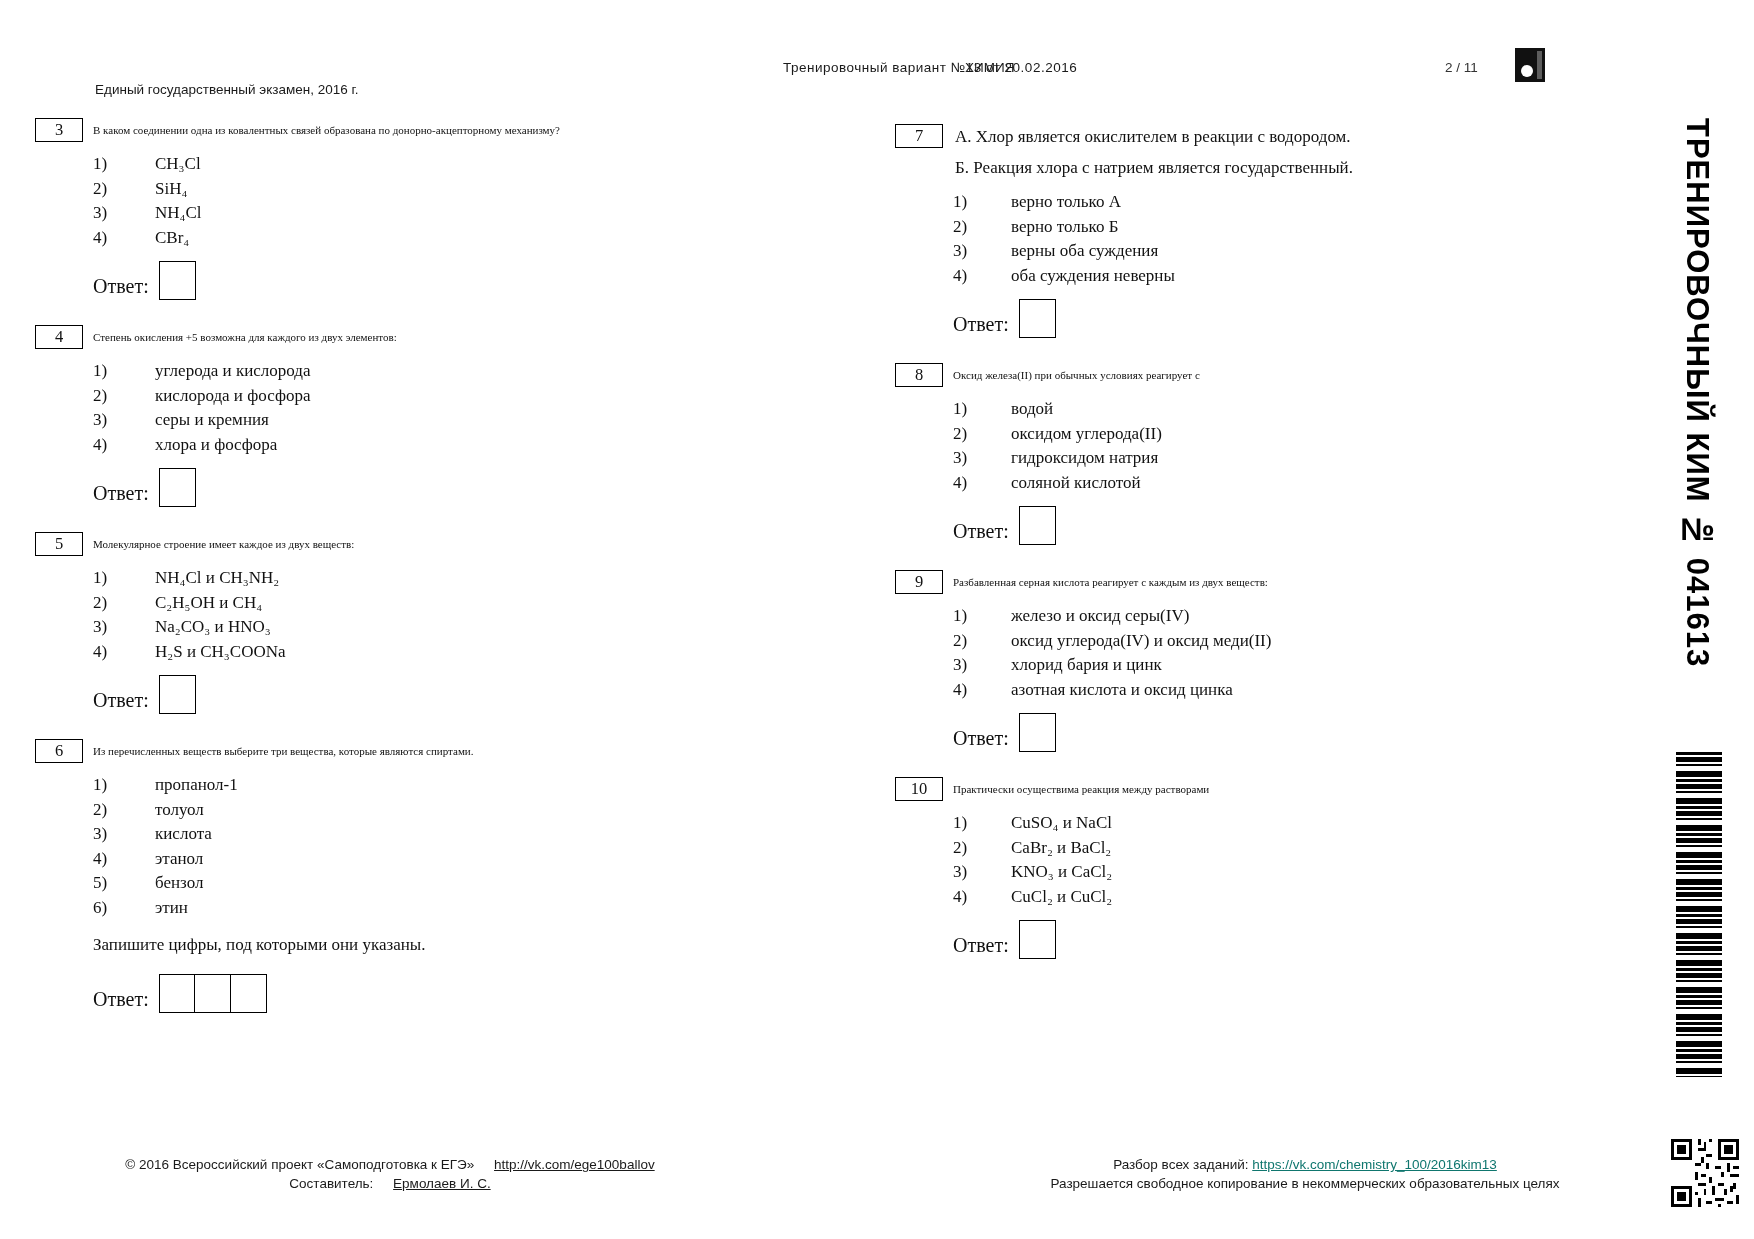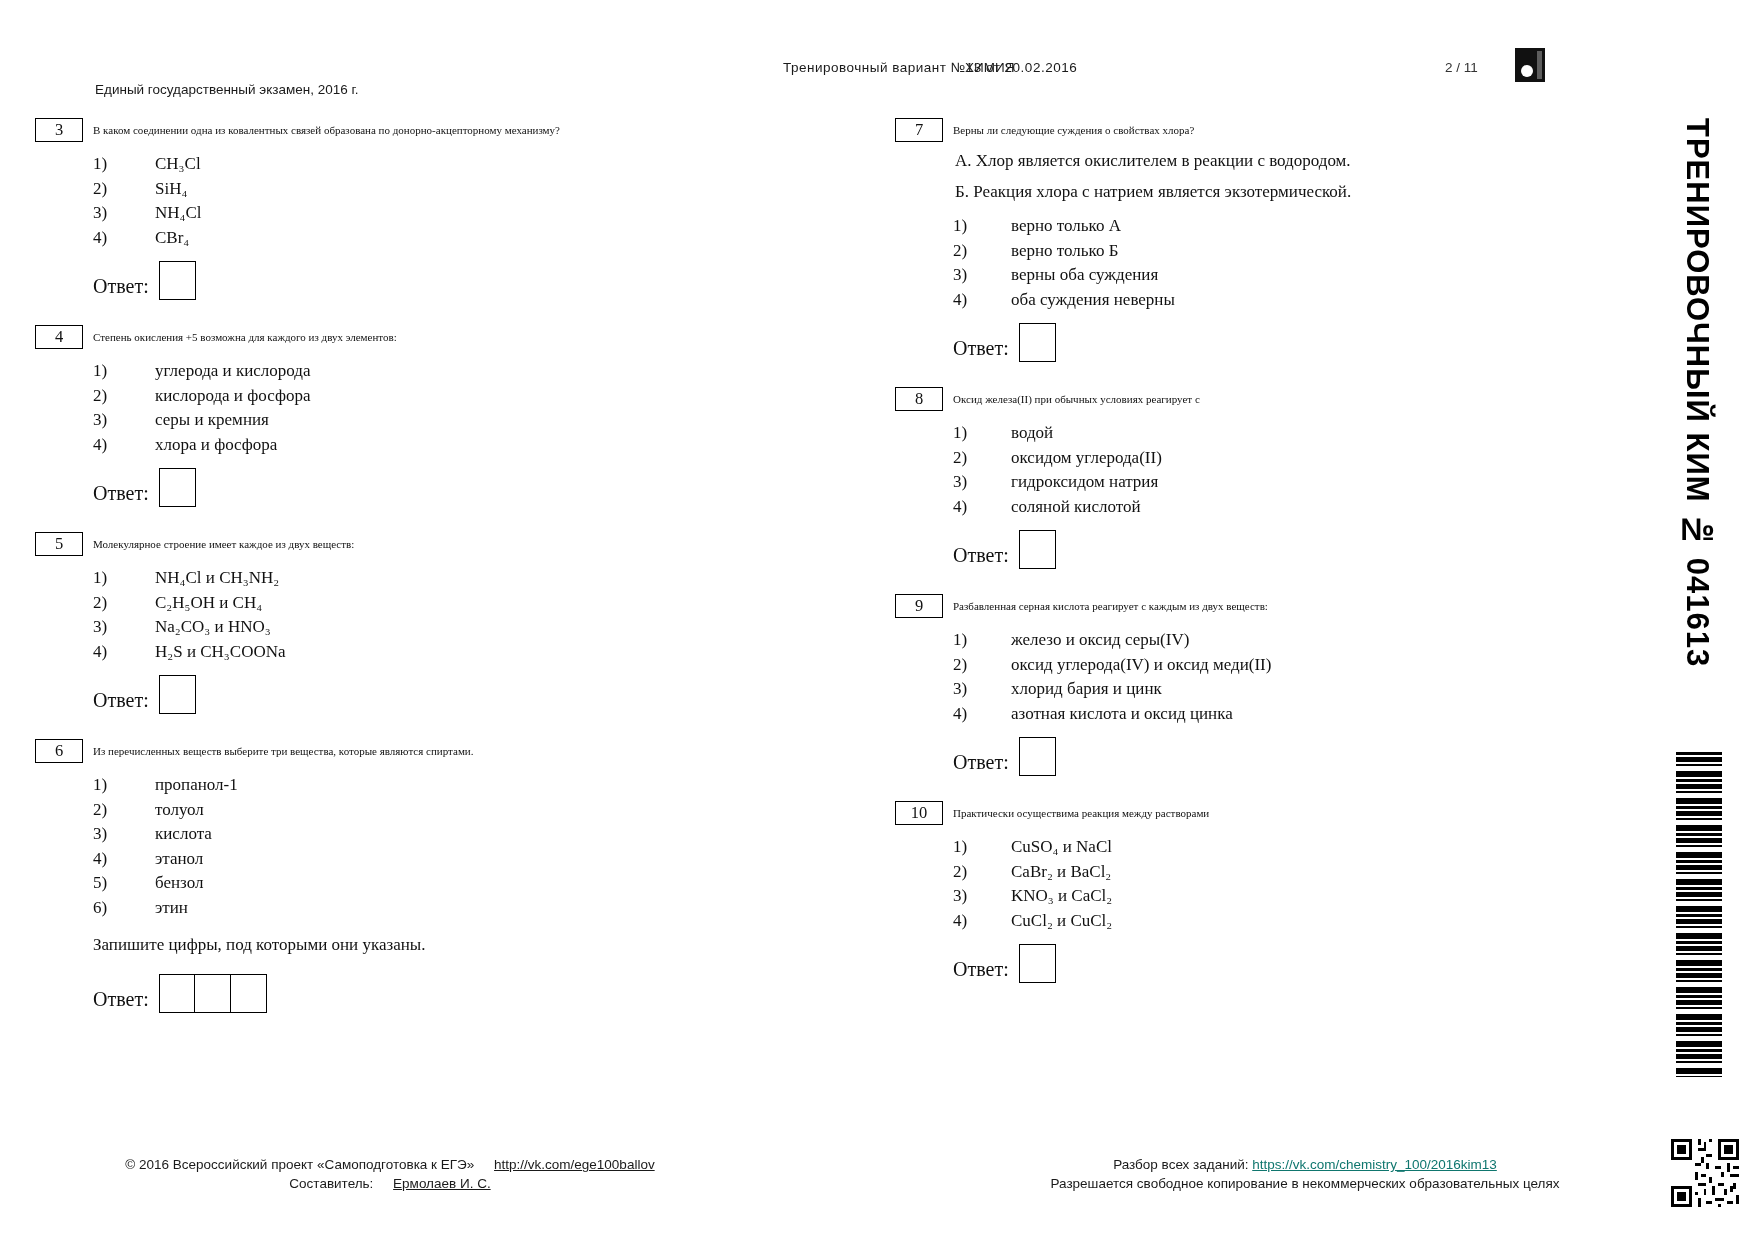--- a/index.html
+++ b/index.html
@@ -330,23 +330,22 @@
     </div>
   </div>
 
 </div>
 
 <div class="column col-right">
 
   <div class="question">
     <div class="q-number">7</div>
     <div class="q-body">
-      <p class="q-stem nojustify">Верны ли следующие суждения о свойствах хлора?</p>
       <p class="q-sub">А. Хлор является окислителем в реакции с водородом.</p>
-      <p class="q-sub">Б. Реакция хлора с натрием является экзотермической.</p>
+      <p class="q-sub">Б. Реакция хлора с натрием является государственный.</p>
       <ul class="q-options tight">
         <li><span class="onum">1)</span><span>верно только А</span></li>
         <li><span class="onum">2)</span><span>верно только Б</span></li>
         <li><span class="onum">3)</span><span>верны оба суждения</span></li>
         <li><span class="onum">4)</span><span>оба суждения неверны</span></li>
       </ul>
       <div class="answer-row">
         <span class="answer-label">Ответ:</span>
         <span class="answer-boxes">
           <span class="answer-cell"></span>

